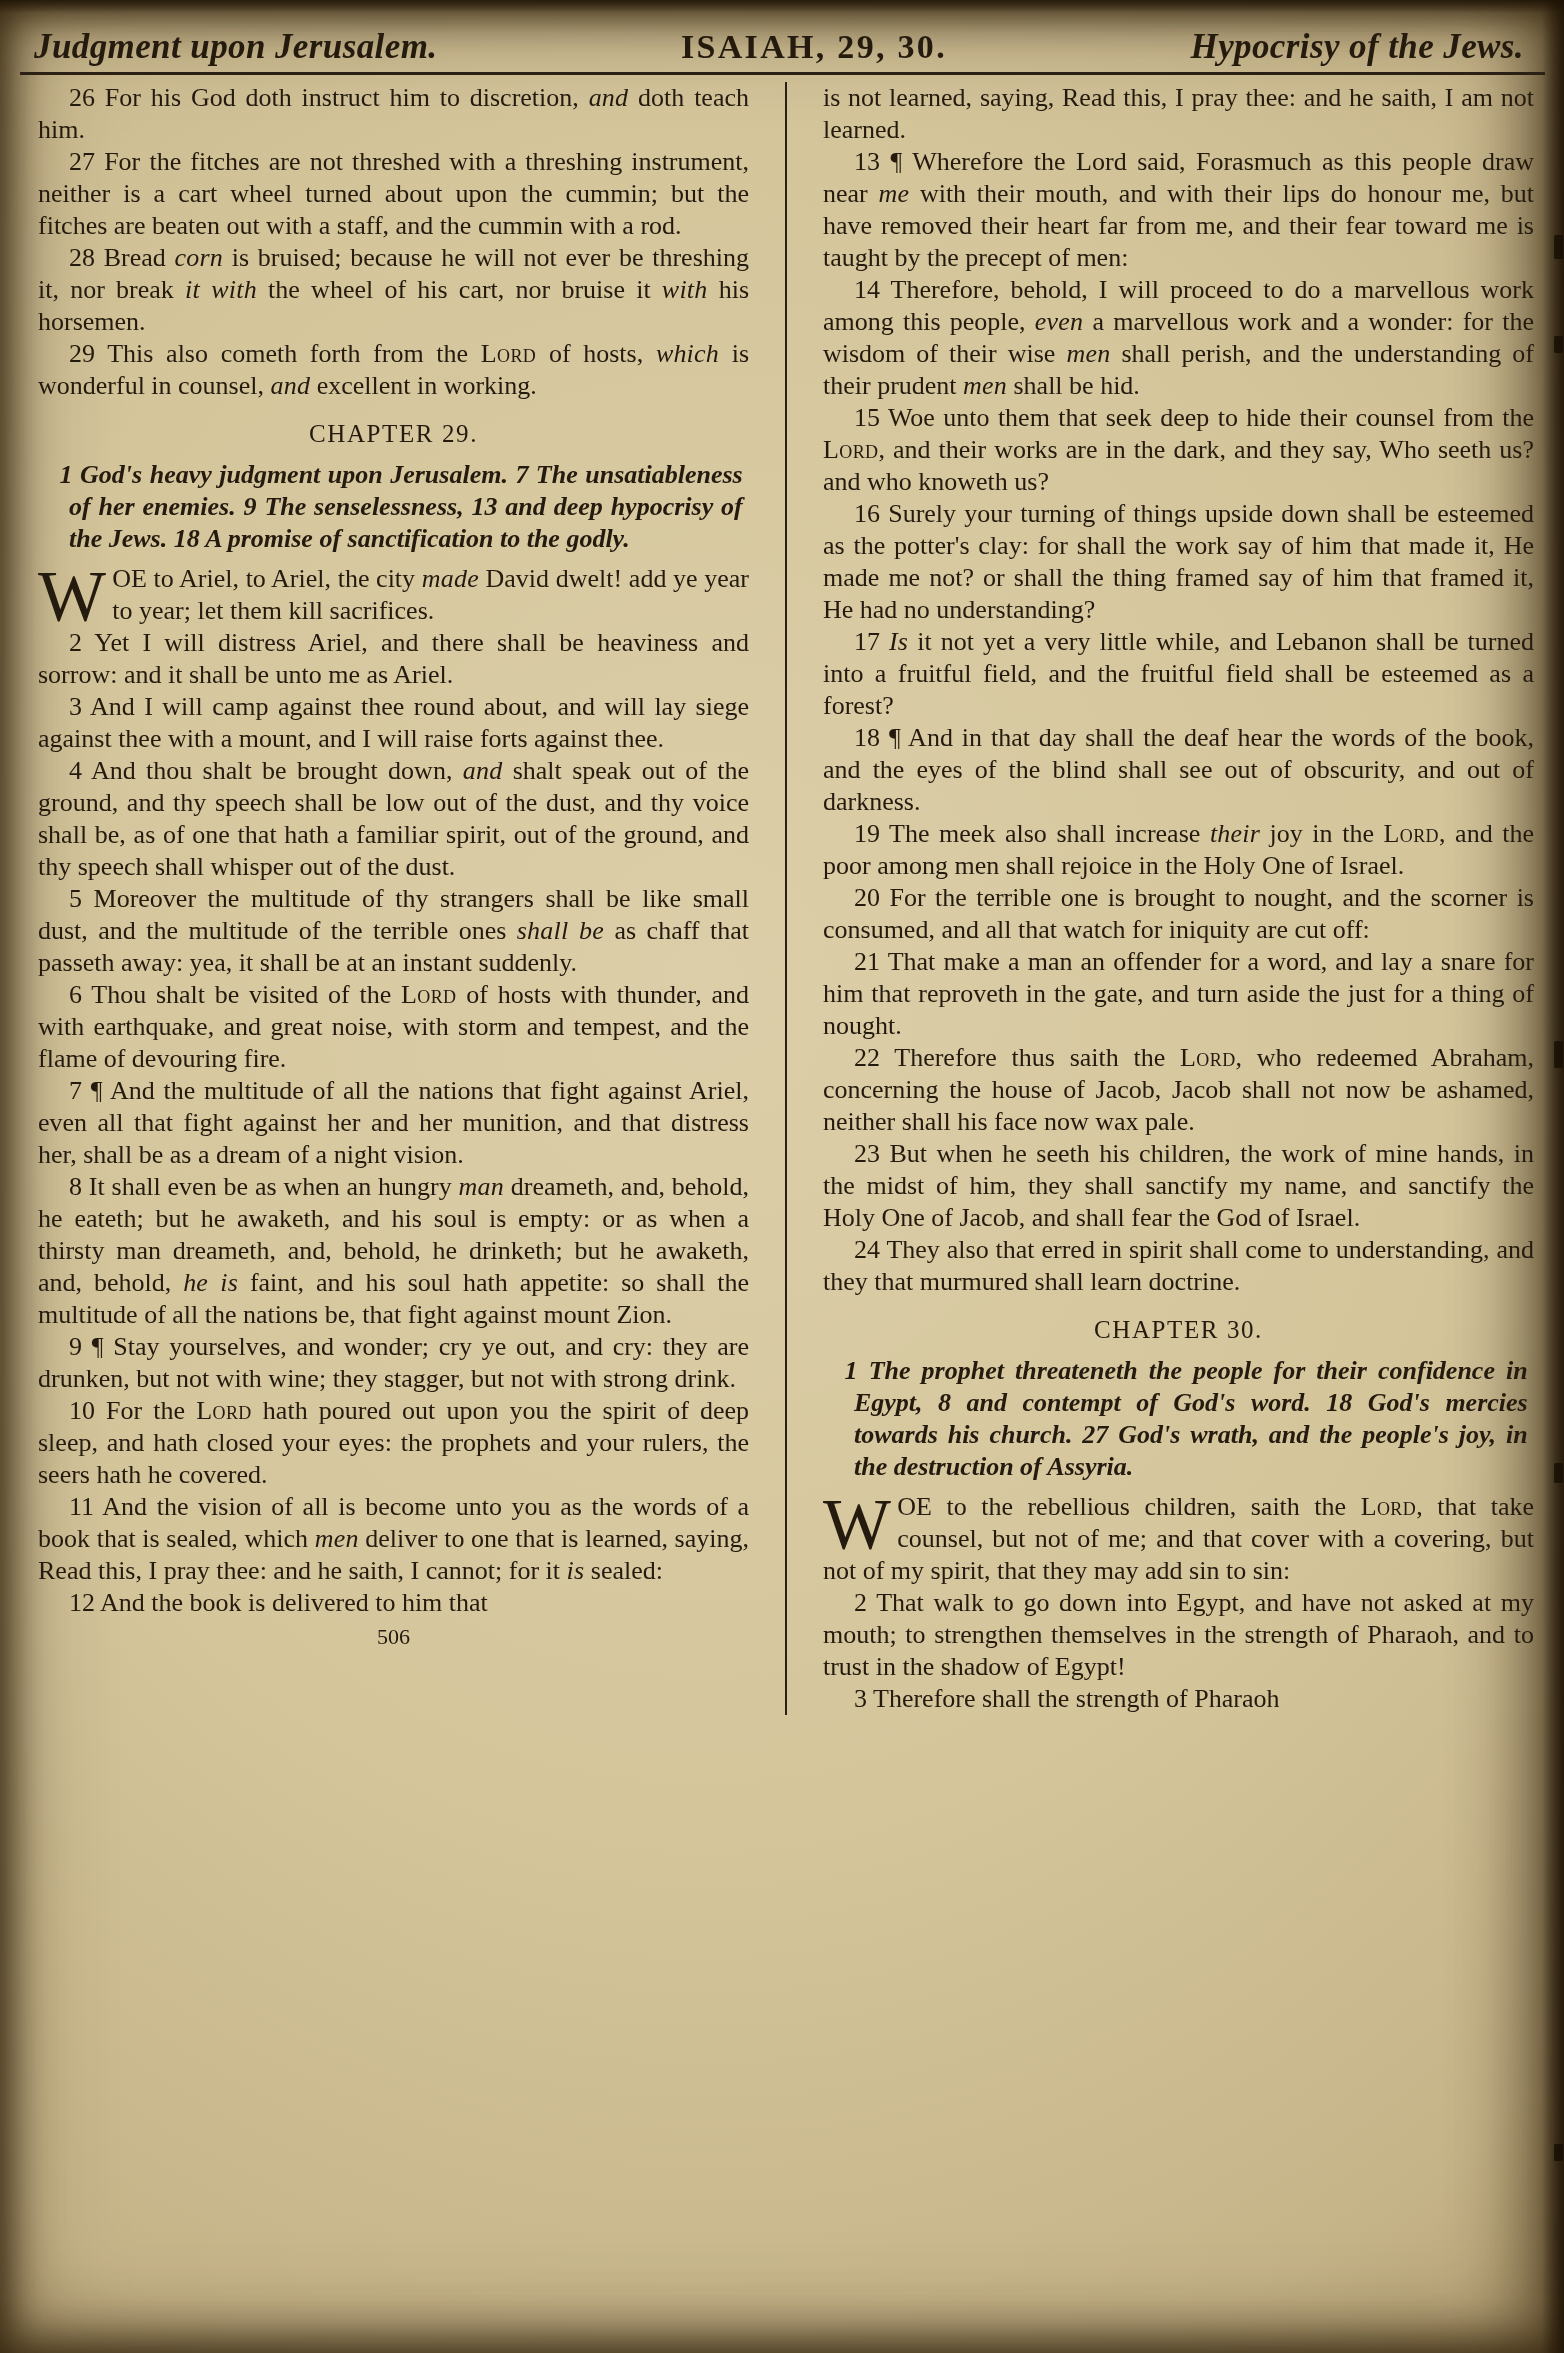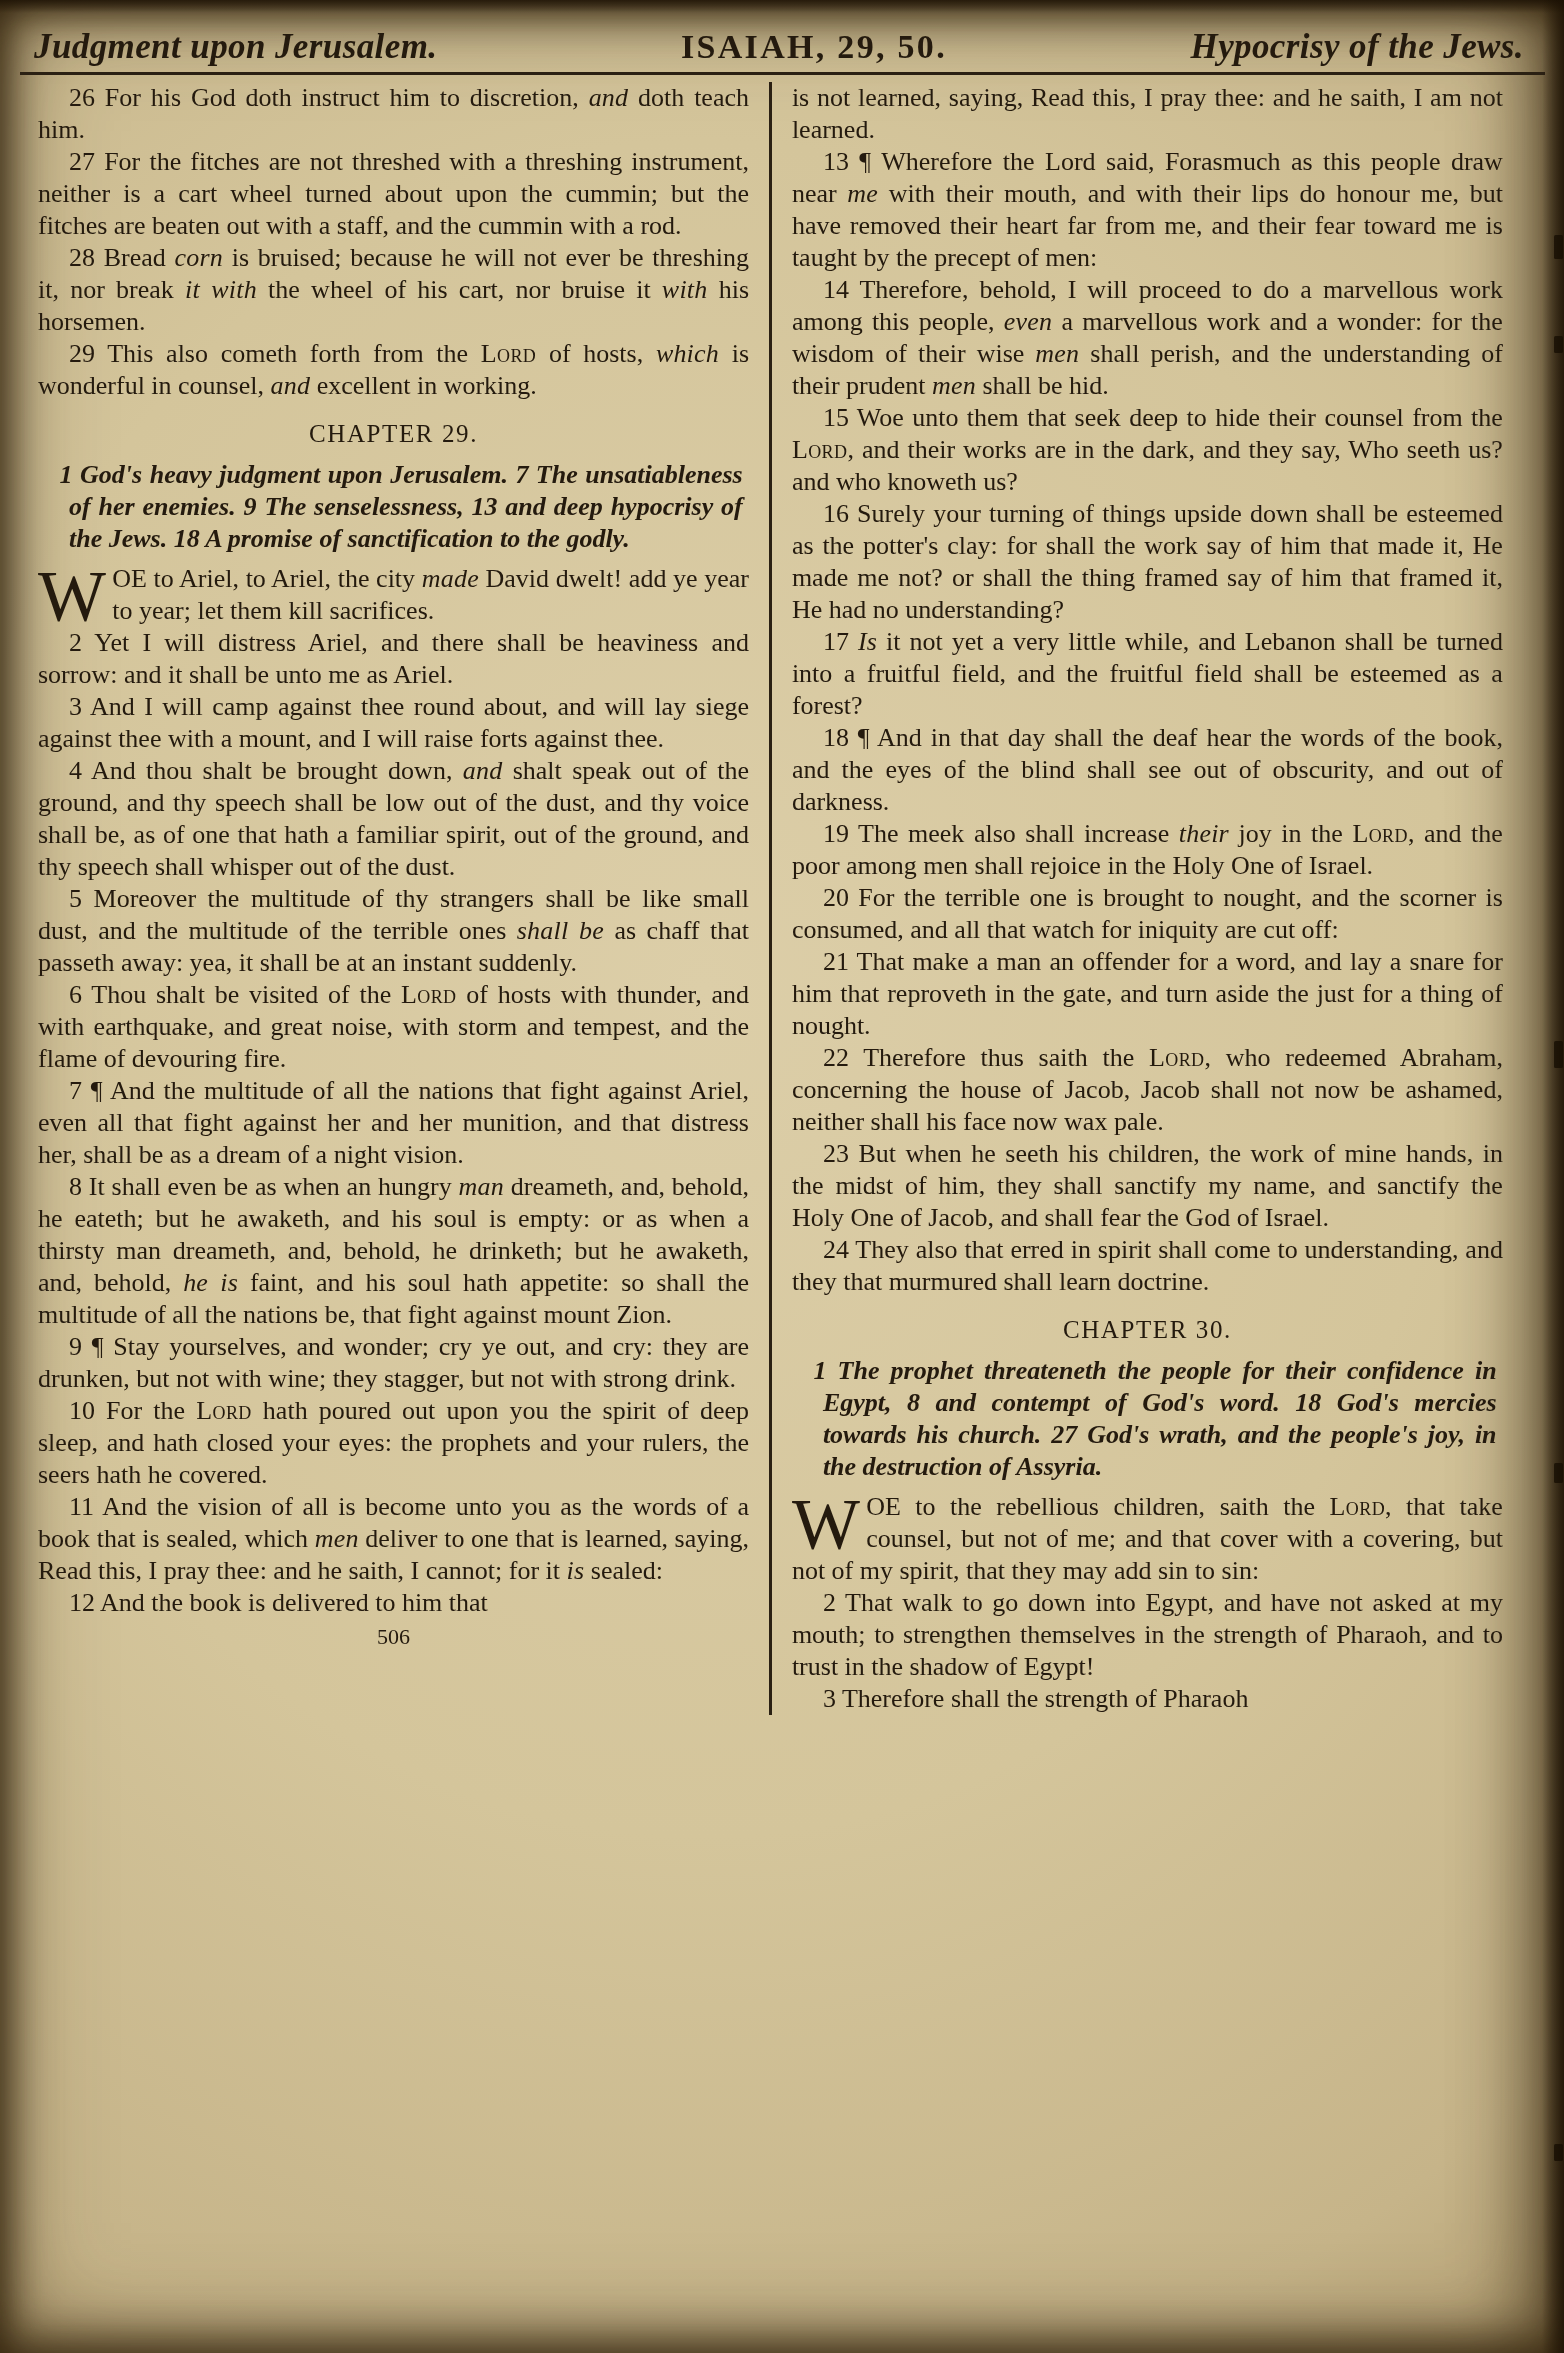--- a/index.html
+++ b/index.html
@@ -21,42 +21,42 @@
   .m1{top:235px;height:23.5px;} .m2{top:336px;height:17px;} .m3{top:1041px;height:27px;} .m4{top:1463px;height:20.3px;} .m5{top:2144px;height:17px;}
 
   .running-head{
     display:flex;align-items:baseline;justify-content:space-between;
     padding:27px 41px 4.7px 34px;
   }
   .rh-side{font-style:italic;font-weight:bold;font-size:35px;letter-spacing:0.4px;}
   .rh-center{font-weight:bold;font-size:34px;letter-spacing:2.3px;}
   .head-rule{height:0;border-bottom:3.1px solid #2a2013;margin:0 20.3px 0 20.3px;}
 
-  .columns{display:flex;align-items:stretch;padding:7.8px 31px 0 38px;}
+  .columns{display:flex;align-items:stretch;padding:7.8px 31px 0 38px;justify-content:space-between;}
   .col{width:711px;font-size:26px;line-height:32px;text-align:justify;}
   .col-divider{width:2.3px;background:#2a2013;margin:0 20.3px;align-self:stretch;}
 
   .verse{text-indent:31px;margin:0;}
   .verse.cont{text-indent:0;}
   .chapter-heading{text-align:center;text-indent:0;font-size:25px;letter-spacing:1.6px;margin:15.6px 0 9.4px 0;}
   .chapter-summary{font-style:italic;padding-left:31px;padding-right:6.3px;margin:0 0 7.8px 0;text-indent:-9.4px;font-weight:bold;}
   .sc{font-variant:small-caps;letter-spacing:0.4px;margin-top:17px;}
   i{letter-spacing:0.2px;}
   .dc{float:left;font-size:72px;line-height:56px;padding:4.7px 6.3px 0 0;text-indent:0;}
   .verse.dropcap{text-indent:0;}
   .page-number{text-align:center;font-size:22px;margin-top:1.6px;text-indent:0;}
 </style>
 </head>
 <body>
 
 <div class="page">
 
   <div class="running-head">
     <span class="rh-side">Judgment upon Jerusalem.</span>
-    <span class="rh-center">ISAIAH, 29, 50.</span>
+    <span class="rh-center">ISAIAH, 29, 30.</span>
     <span class="rh-side">Hypocrisy of the Jews.</span>
   </div>
   <div class="head-rule"></div>
 
   <div class="columns">
     <div class="col">
         <div class="verse">26 For his God doth instruct him to discretion, <i>and</i> doth teach him.</div>
         <div class="verse">27 For the fitches are not threshed with a threshing instrument, neither is a cart wheel turned about upon the cummin; but the fitches are beaten out with a staff, and the cummin with a rod.</div>
         <div class="verse">28 Bread <i>corn</i> is bruised; because he will not ever be threshing it, nor break <i>it with</i> the wheel of his cart, nor bruise it <i>with</i> his horsemen.</div>
         <div class="verse">29 This also cometh forth from the <span class="sc">Lord</span> of hosts, <i>which</i> is wonderful in counsel, <i>and</i> excellent in working.</div>

